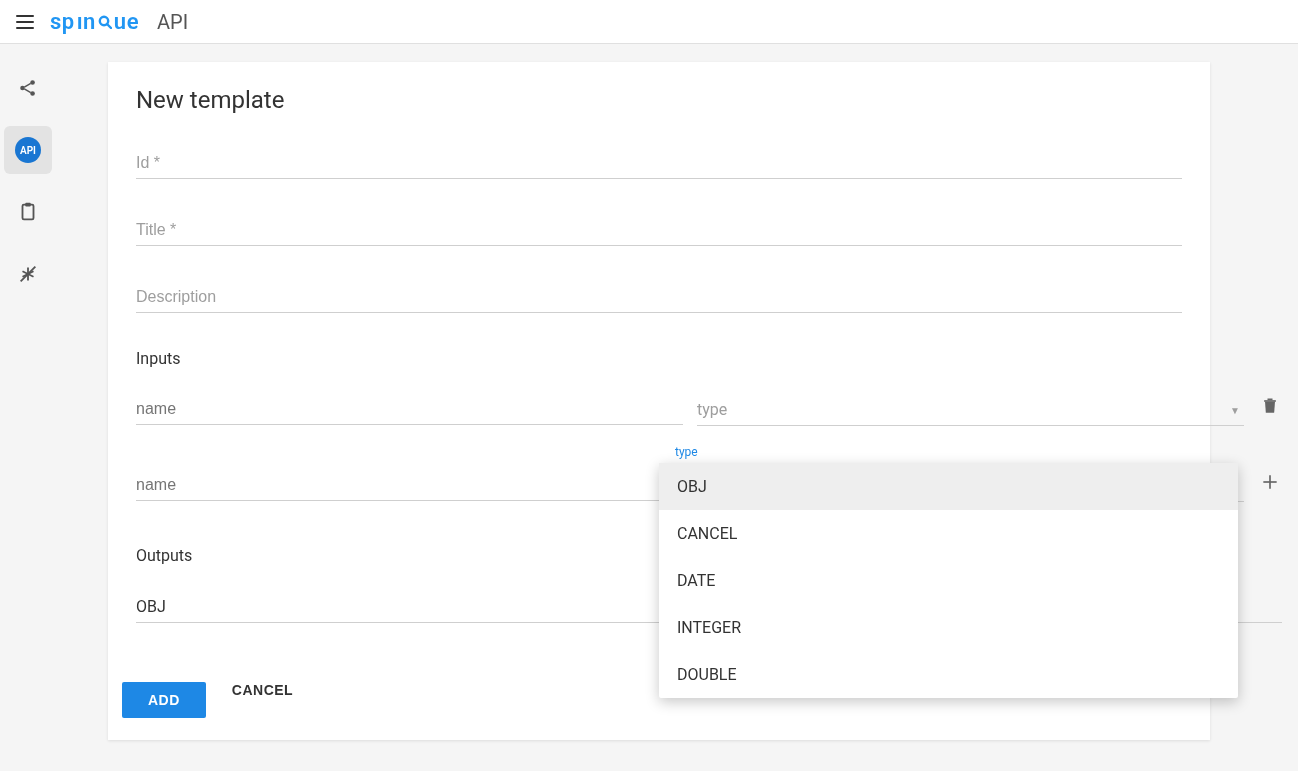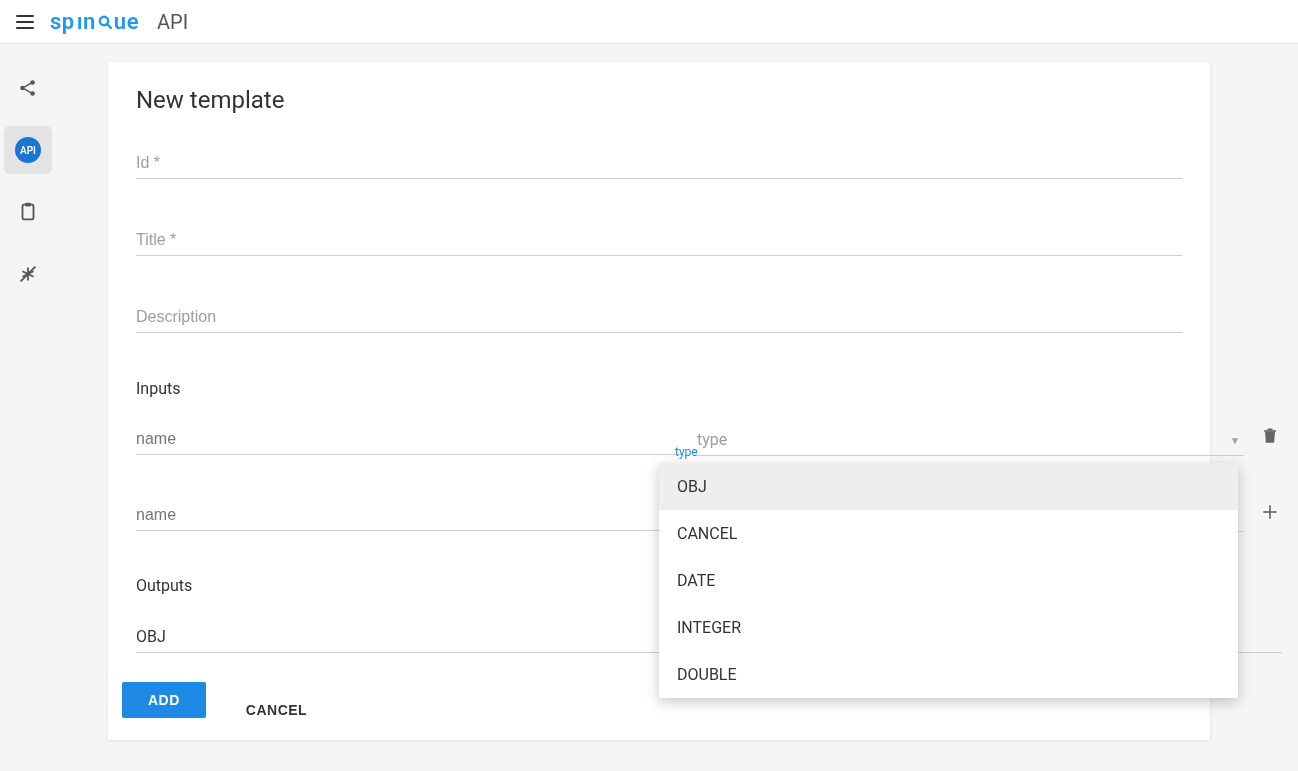--- a/index.html
+++ b/index.html
@@ -45,40 +45,40 @@
     .main { flex: 1; padding: 18px 12px 12px 52px; }
     .card {
       background: #fff;
       box-shadow: 0 1px 3px rgba(0,0,0,0.1);
       padding: 24px 28px 26px 28px;
       width: 1102px;
       height: 678px;
       position: relative;
     }
     .card h1 { font-size: 24px; font-weight: 400; color: #333; margin-bottom: 34px; }
-    .field { position: relative; margin-bottom: 46px; }
+    .field { position: relative; margin-bottom: 36px; }
     .field input {
       width: 100%; border: none; border-bottom: 1px solid #cfcfcf;
       font-size: 16px; padding: 6px 0 6px 0; outline: none; background: transparent;
       color: #333;
     }
     .field input::placeholder { color: #9e9e9e; }
     .section-label { font-size: 16px; color: #333; margin-bottom: 26px; margin-top: 10px; }
     .row { display: flex; align-items: flex-start; gap: 14px; margin-bottom: 44px; width: 1146px; }
     .row .col-name { flex: 1; }
     .row .col-type { flex: 1; position: relative; }
     .type-select {
       width: 100%; border: none; border-bottom: 1px solid #cfcfcf;
       font-size: 16px; padding: 6px 22px 6px 0; color: #9e9e9e; background: transparent;
       cursor: pointer; position: relative;
     }
     .type-caret { position: absolute; right: 4px; bottom: 10px; color: #9e9e9e; font-size: 10px; pointer-events: none; }
     .icon-btn { width: 24px; height: 24px; cursor: pointer; color: #666; display: flex; align-items: center; justify-content: center; }
     .outputs-value { border-bottom: 1px solid #cfcfcf; padding: 6px 0; width: 1146px; font-size: 16px; color: #333; }
-    .actions { position: absolute; left: 14px; bottom: 22px; display: flex; gap: 40px; align-items: flex-end; }
+    .actions { position: absolute; left: 14px; bottom: 22px; display: flex; gap: 26px; align-items: flex-start; }
     .btn-primary { background: #1e88e5; color: #fff; border: none; padding: 10px 26px; font-size: 14px; font-weight: 600; letter-spacing: 0.5px; cursor: pointer; border-radius: 2px; }
     .btn-flat { background: none; border: none; color: #333; font-size: 14px; font-weight: 600; letter-spacing: 0.5px; cursor: pointer; }
     
     .dropdown {
       position: absolute;
       left: 659px;
       top: 463px;
       width: 579px;
       background: #fff;
       box-shadow: 0 4px 14px rgba(0,0,0,0.22);

